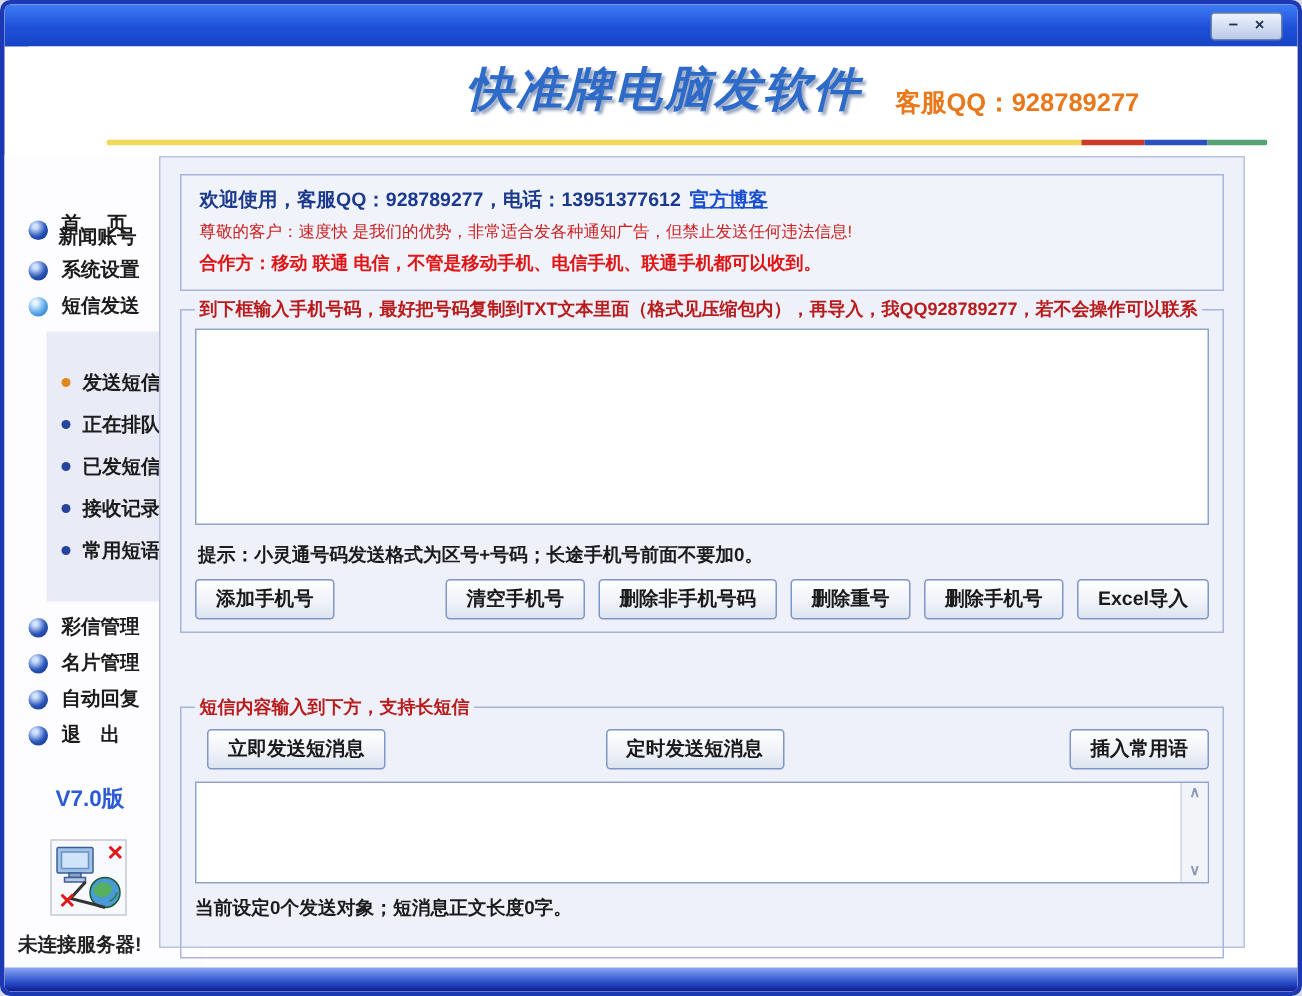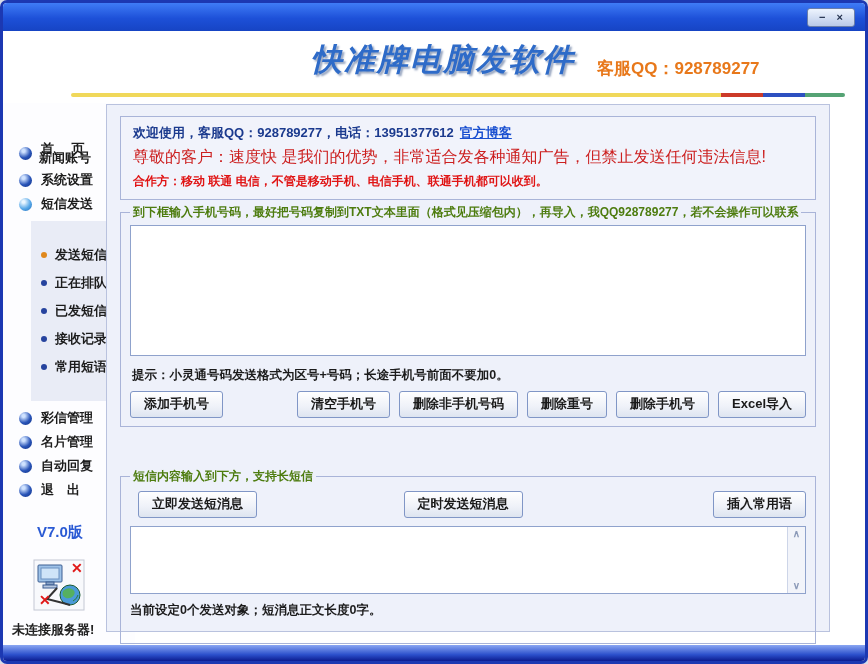--- a/index.html
+++ b/index.html
@@ -47,24 +47,24 @@
   .dot.active{background:#e0881c;}
   .version-label{position:absolute;left:34px;top:420px;color:#2a5ad4;font-weight:bold;font-size:15px;}
   .net-icon{position:absolute;left:30px;top:456px;cursor:default;}
   .server-status{position:absolute;left:9px;top:518px;font-size:13px;font-weight:bold;color:#222;white-space:nowrap;}
   
   .content{position:absolute;left:103px;top:101px;width:724px;height:528px;box-sizing:border-box;
     background:#eef1fa;border:1px solid #b9c2de;}
   .welcome-box{margin:11px 13px 0;border:1px solid #a9b4d8;background:#f1f3fb;padding:7px 12px 9px;}
   .w1{color:#1b3a8e;font-weight:bold;font-size:13px;}
   .w-link{color:#1a50d0;text-decoration:underline;font-weight:bold;margin-left:6px;cursor:pointer;}
-  .w2{color:#cc2020;font-size:16px;margin-top:5px;}
+  .w2{color:#cc2020;font-size:11px;margin-top:5px;}
   .w3{color:#e01414;font-size:12px;font-weight:bold;margin-top:5px;}
   fieldset{border:1px solid #a9b4d8;padding:4px 9px 8px;margin:4px 13px 0;}
-  legend{font-size:12px;font-weight:bold;color:#4d7c0f;padding:0 3px;white-space:nowrap;}
+  legend{font-size:12px;font-weight:bold;color:#b91c1c;padding:0 3px;white-space:nowrap;}
   .phone-textarea{width:100%;box-sizing:border-box;height:131px;border:1px solid #8fa2cc;
     background:#fff;resize:none;outline:none;font:13px "Liberation Sans",sans-serif;}
   .tip{font-size:12.5px;font-weight:bold;color:#1c1c1c;margin:7px 0 7px 2px;}
   .btn-row{display:flex;align-items:center;gap:9px;}
   .btn{background:linear-gradient(#ffffff,#eef1f8 60%,#dde4f0);border:1px solid #8096c6;border-radius:3px;
     padding:3px 13px 4px;font-size:13px;font-weight:bold;color:#1a1a1a;cursor:pointer;
     font-family:"Liberation Sans",sans-serif;white-space:nowrap;}
   .btn-clear{margin-left:auto;}
   .msg-fs{margin-top:41px;min-height:162px;}
   .msg-btn-row{display:flex;gap:22px;margin:2px 0 8px 8px;justify-content:space-between;}

